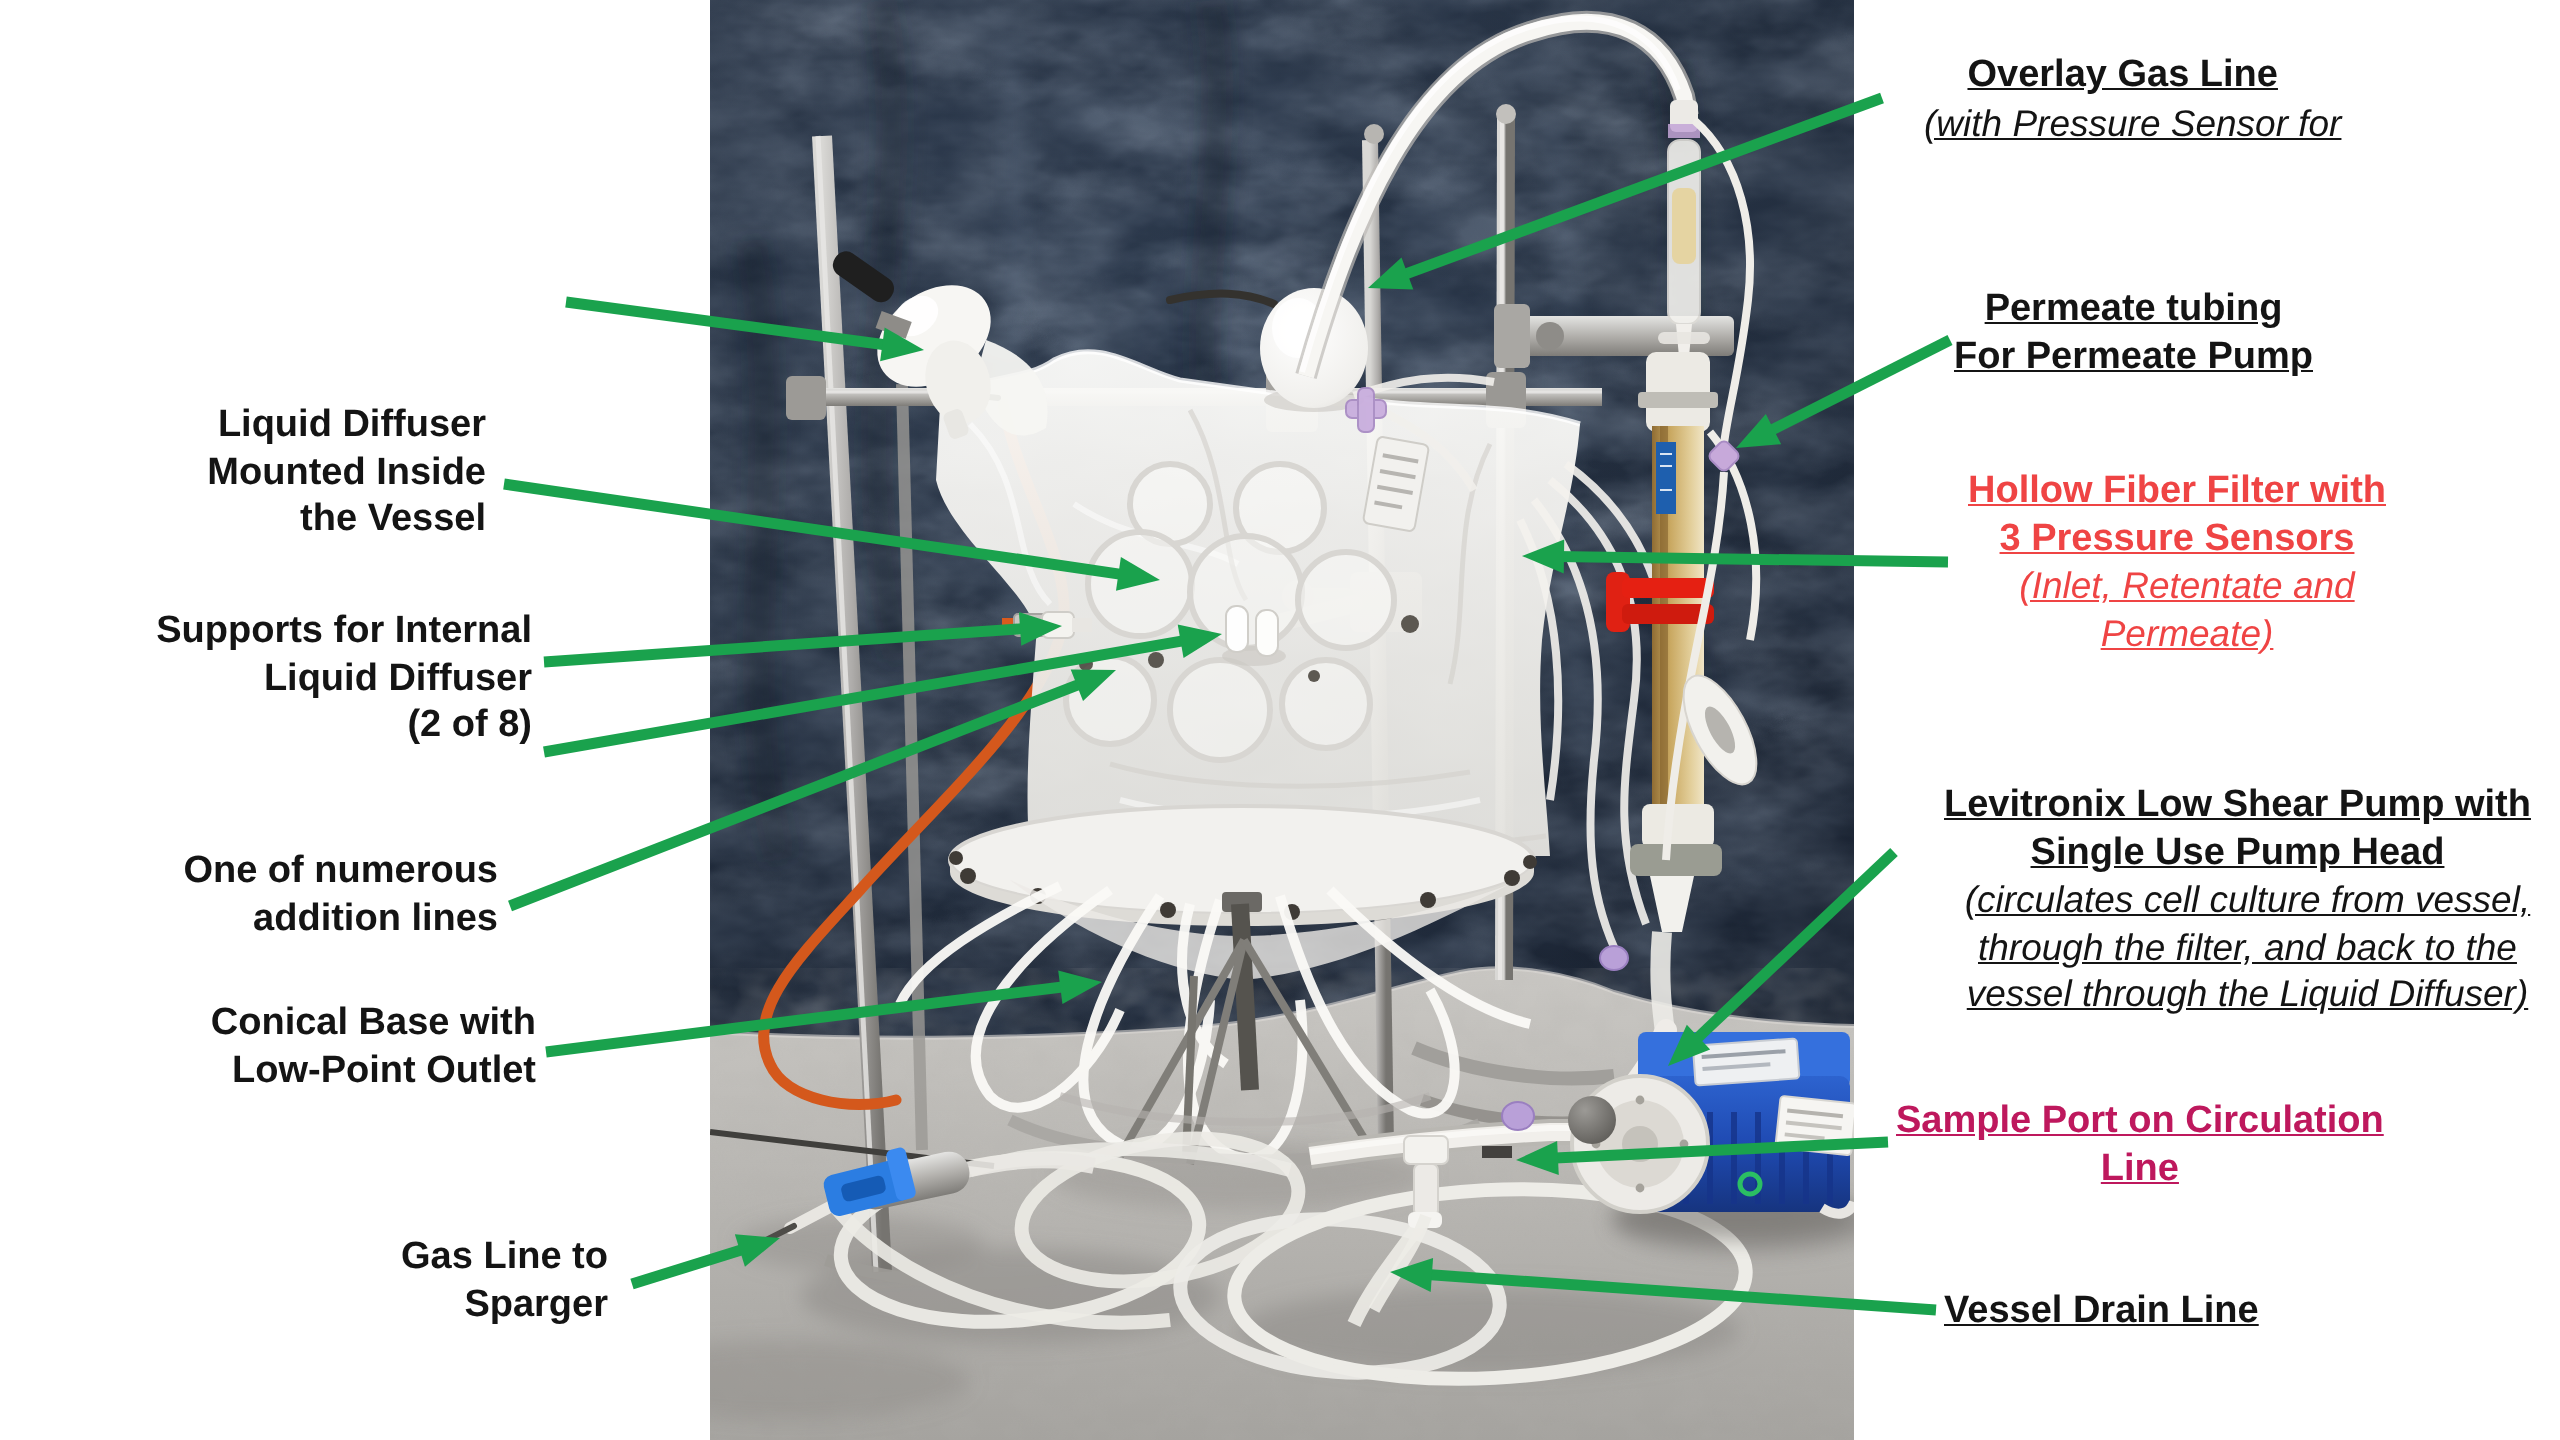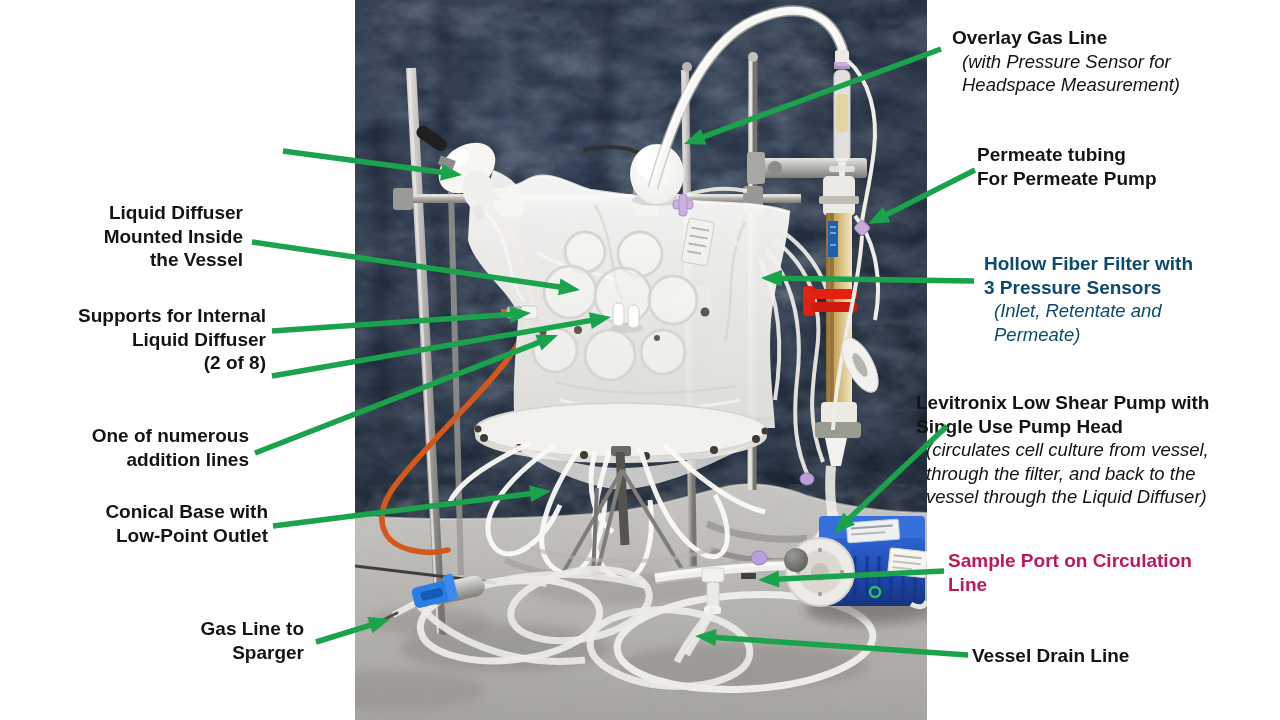--- a/index.html
+++ b/index.html
@@ -3,21 +3,21 @@
 <meta charset="utf-8">
 <style>
   html,body{margin:0;padding:0;background:#ffffff;}
   #stage{position:relative;width:1280px;height:720px;background:#ffffff;overflow:hidden;
          font-family:"Liberation Sans",sans-serif;}
   #photo-svg{position:absolute;left:355px;top:0;width:572px;height:720px;display:block;}
   #arrow-layer{position:absolute;left:0;top:0;width:1280px;height:720px;pointer-events:none;}
   #annotation-layer{position:absolute;left:0;top:0;width:1280px;height:720px;}
   .label{position:absolute;color:#141414;font-size:19px;line-height:23.5px;white-space:nowrap;}
   .label.anchor-right{text-align:right;}
-  .label.anchor-left{text-align:left;}
+  .label.anchor-left{text-align:center;text-decoration:underline;}
   .label .b{font-weight:700;}
   .label .i{font-style:italic;font-weight:400;font-size:18.5px;margin-left:10px;}
 </style>
 </head>
 <body>
 
 <div id="stage">
 
   <svg id="photo-svg" viewBox="0 0 572 720">
     <defs>
@@ -437,33 +437,32 @@
         <div class="b">Conical Base with</div>
         <div class="b">Low-Point Outlet</div>
       </div>
       <div class="label anchor-right" style="right: 976px; top: 617px; color: rgb(20, 20, 20);">
         <div class="b">Gas Line to</div>
         <div class="b">Sparger</div>
       </div>
       <div class="label anchor-left" style="left: 952px; top: 26px; color: rgb(20, 20, 20);">
         <div class="b">Overlay Gas Line</div>
         <div class="i">(with Pressure Sensor for</div>
-        <div class="i">Headspace Measurement)</div>
       </div>
       <div class="label anchor-left" style="left: 977px; top: 143px; color: rgb(20, 20, 20);">
         <div class="b">Permeate tubing</div>
         <div class="b">For Permeate Pump</div>
       </div>
-      <div class="label anchor-left" style="left: 984px; top: 252px; color: #0c4a6e;">
+      <div class="label anchor-left" style="left: 984px; top: 234px; color: #ef4444;">
         <div class="b">Hollow Fiber Filter with</div>
         <div class="b">3 Pressure Sensors</div>
         <div class="i">(Inlet, Retentate and</div>
         <div class="i">Permeate)</div>
       </div>
-      <div class="label anchor-left" style="left: 916px; top: 391px; color: rgb(20, 20, 20);">
+      <div class="label anchor-left" style="left: 972px; top: 391px; color: rgb(20, 20, 20);">
         <div class="b">Levitronix Low Shear Pump with</div>
         <div class="b">Single Use Pump Head</div>
         <div class="i">(circulates cell culture from vessel,</div>
         <div class="i">through the filter, and back to the</div>
         <div class="i">vessel through the Liquid Diffuser)</div>
       </div>
       <div class="label anchor-left" style="left: 948px; top: 549px; color: #be185d;">
         <div class="b">Sample Port on Circulation</div>
         <div class="b">Line</div>
       </div>

